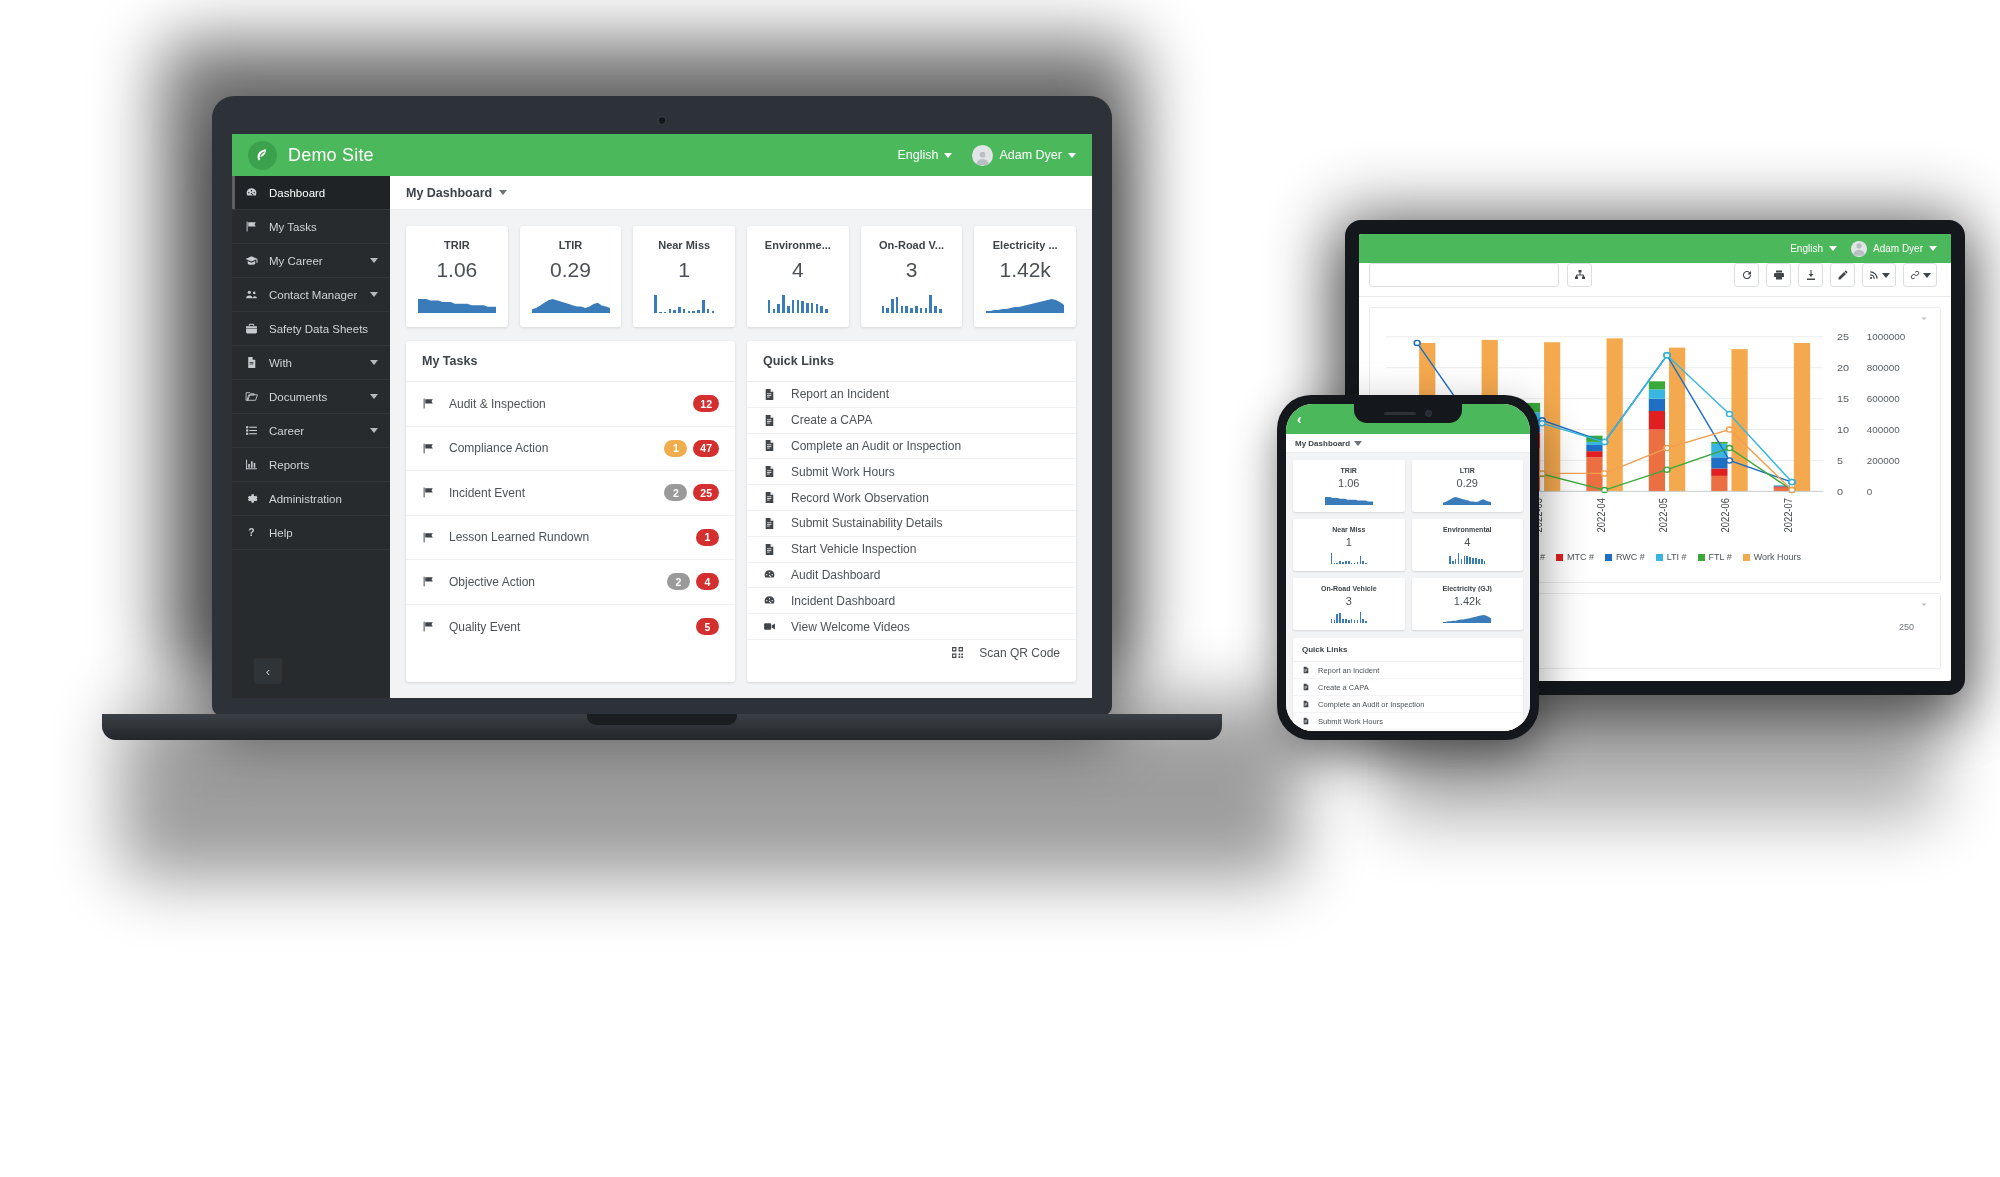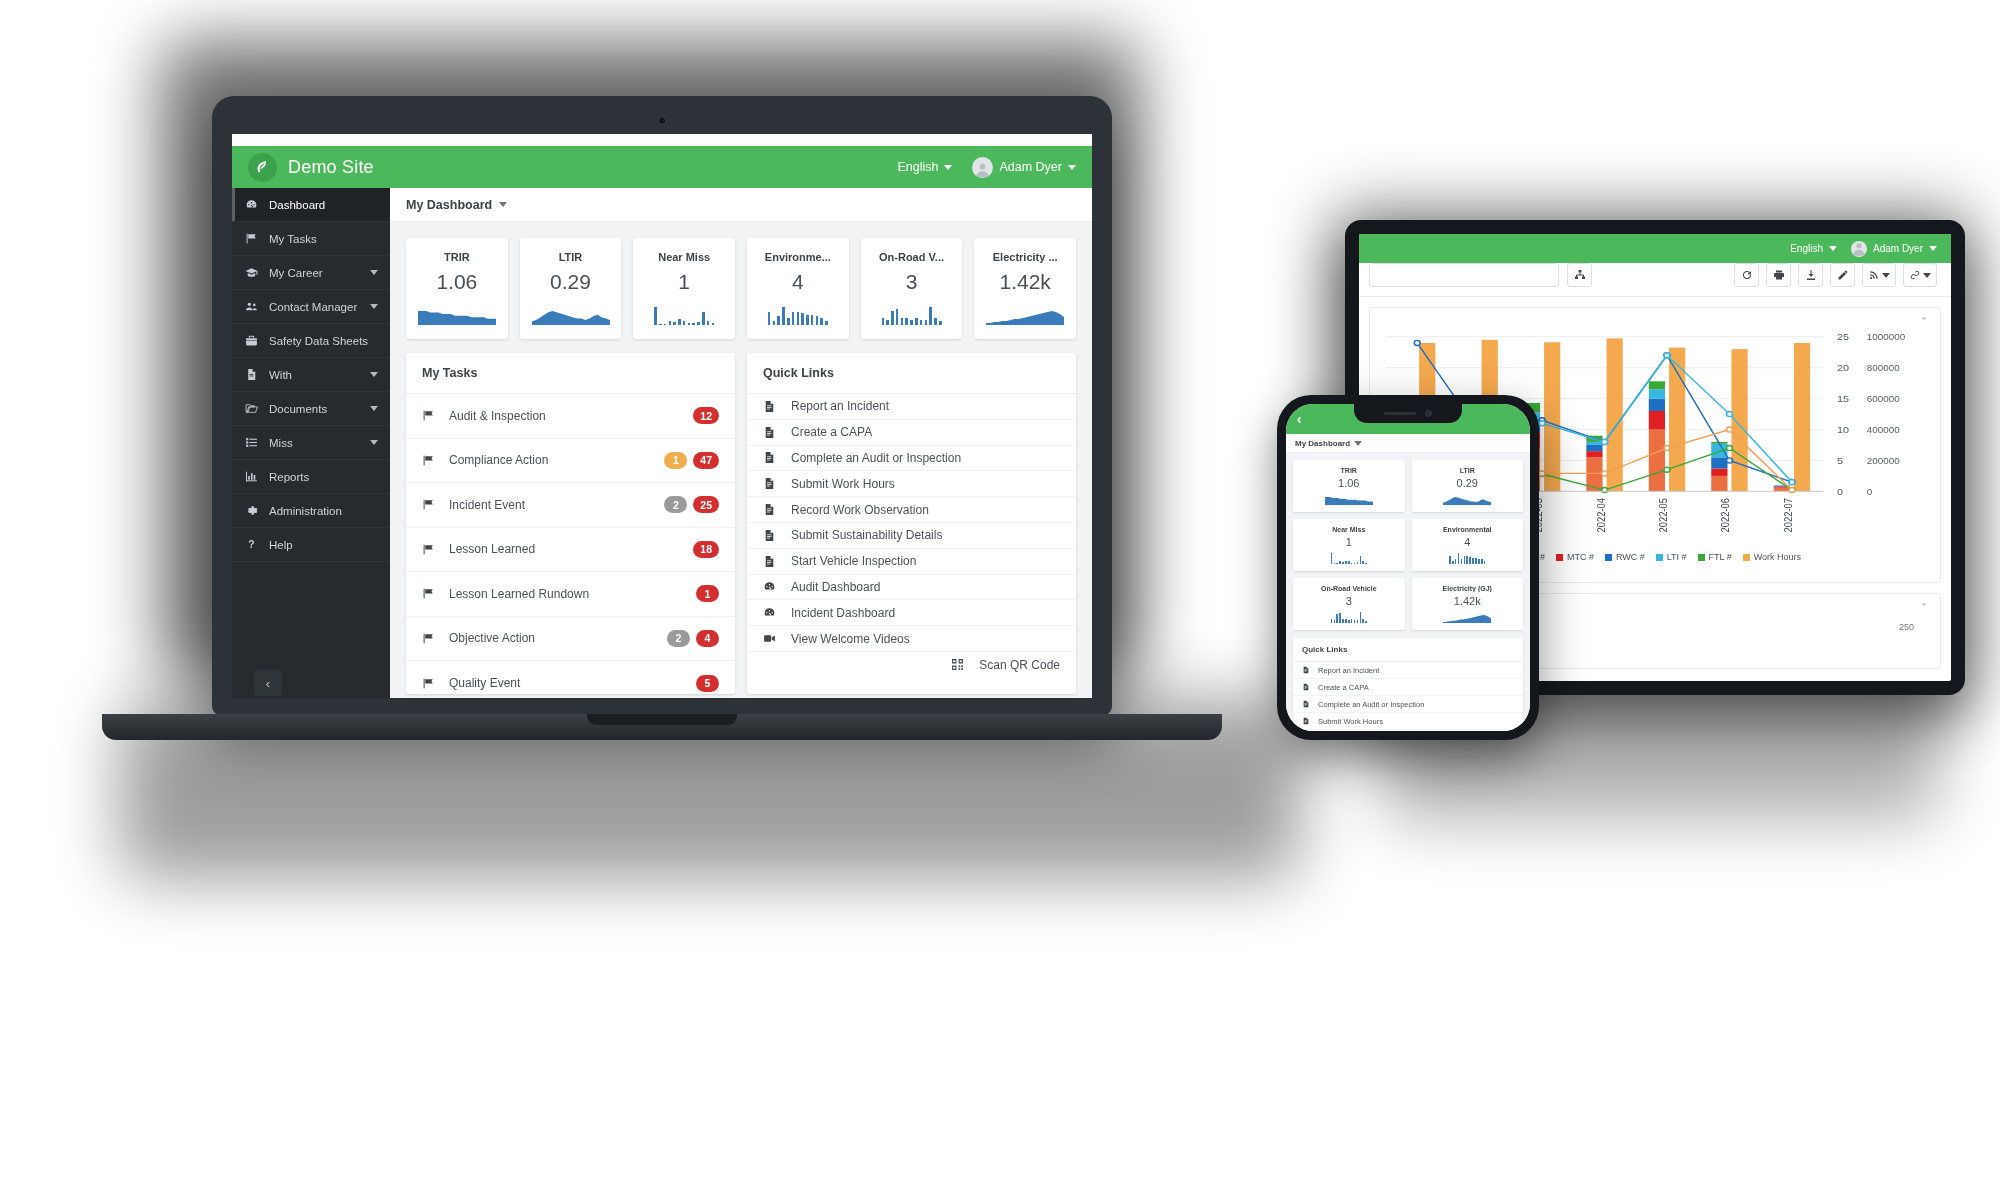--- a/index.html
+++ b/index.html
@@ -43,21 +43,21 @@
     border-radius: 0 0 14px 14px;
   }
   .laptop-notch {
     position: absolute; left: 50%; transform: translateX(-50%); top: 618px;
     width: 150px; height: 11px; background: #1b1e21; border-radius: 0 0 9px 9px;
   }
 
   
   .topbar {
     height: 42px; background: #4cb85c; display: flex; align-items: center;
-    padding: 0 16px; color: #fff; flex: 0 0 auto; margin-top: 12px;
+    padding: 0 16px; color: #fff; flex: 0 0 auto;
   }
   .brand { display: flex; align-items: center; gap: 11px; }
   .brand-logo {
     width: 29px; height: 29px; border-radius: 50%;
     background: #3ca14c; display: flex; align-items: center; justify-content: center;
   }
   .brand-logo svg { width: 17px; height: 17px; }
   .brand-name { font-size: 18px; font-weight: 400; letter-spacing: .2px; }
   .topbar-right { margin-left: auto; display: flex; align-items: center; gap: 20px; font-size: 12.5px; }
   .tb-item { display: flex; align-items: center; gap: 6px; cursor: pointer; }
@@ -587,21 +587,21 @@
               <span class="nav-ico">
                 <svg viewBox="0 0 24 24">
                   <rect x="2" y="4" width="4" height="4"></rect>
                   <rect x="2" y="10" width="4" height="4"></rect>
                   <rect x="2" y="16" width="4" height="4"></rect>
                   <rect x="8" y="5" width="14" height="2"></rect>
                   <rect x="8" y="11" width="14" height="2"></rect>
                   <rect x="8" y="17" width="14" height="2"></rect>
                 </svg>
               </span>
-              <span class="nav-label">Miss</span>
+              <span class="nav-label">Career</span>
               <span class="nav-caret caret"></span>
             </div>
             <div class="nav-item">
               <span class="nav-ico">
                 <svg viewBox="0 0 24 24">
                   <rect x="2" y="3" width="1.8" height="18"></rect>
                   <rect x="2" y="19" width="20" height="1.8"></rect>
                   <rect x="6" y="11" width="3" height="7"></rect>
                   <rect x="11" y="6" width="3" height="12"></rect>
                   <rect x="16" y="9" width="3" height="9"></rect>
@@ -770,32 +770,20 @@
                       <span class="badge red">25</span>
                     </span>
                   </div>
                   <div class="task-row">
                     <span class="flag-ico">
                       <svg viewBox="0 0 24 24">
                         <rect x="3" y="3" width="1.8" height="18"></rect>
                         <path d="M6 4h14l-2.5 4L20 12H6z"></path>
                       </svg>
                     </span>
-                    <span class="task-label">Lesson Learned</span>
-                    <span class="badges">
-                      <span class="badge red">18</span>
-                    </span>
-                  </div>
-                  <div class="task-row">
-                    <span class="flag-ico">
-                      <svg viewBox="0 0 24 24">
-                        <rect x="3" y="3" width="1.8" height="18"></rect>
-                        <path d="M6 4h14l-2.5 4L20 12H6z"></path>
-                      </svg>
-                    </span>
                     <span class="task-label">Lesson Learned Rundown</span>
                     <span class="badges">
                       <span class="badge red">1</span>
                     </span>
                   </div>
                   <div class="task-row">
                     <span class="flag-ico">
                       <svg viewBox="0 0 24 24">
                         <rect x="3" y="3" width="1.8" height="18"></rect>
                         <path d="M6 4h14l-2.5 4L20 12H6z"></path>

